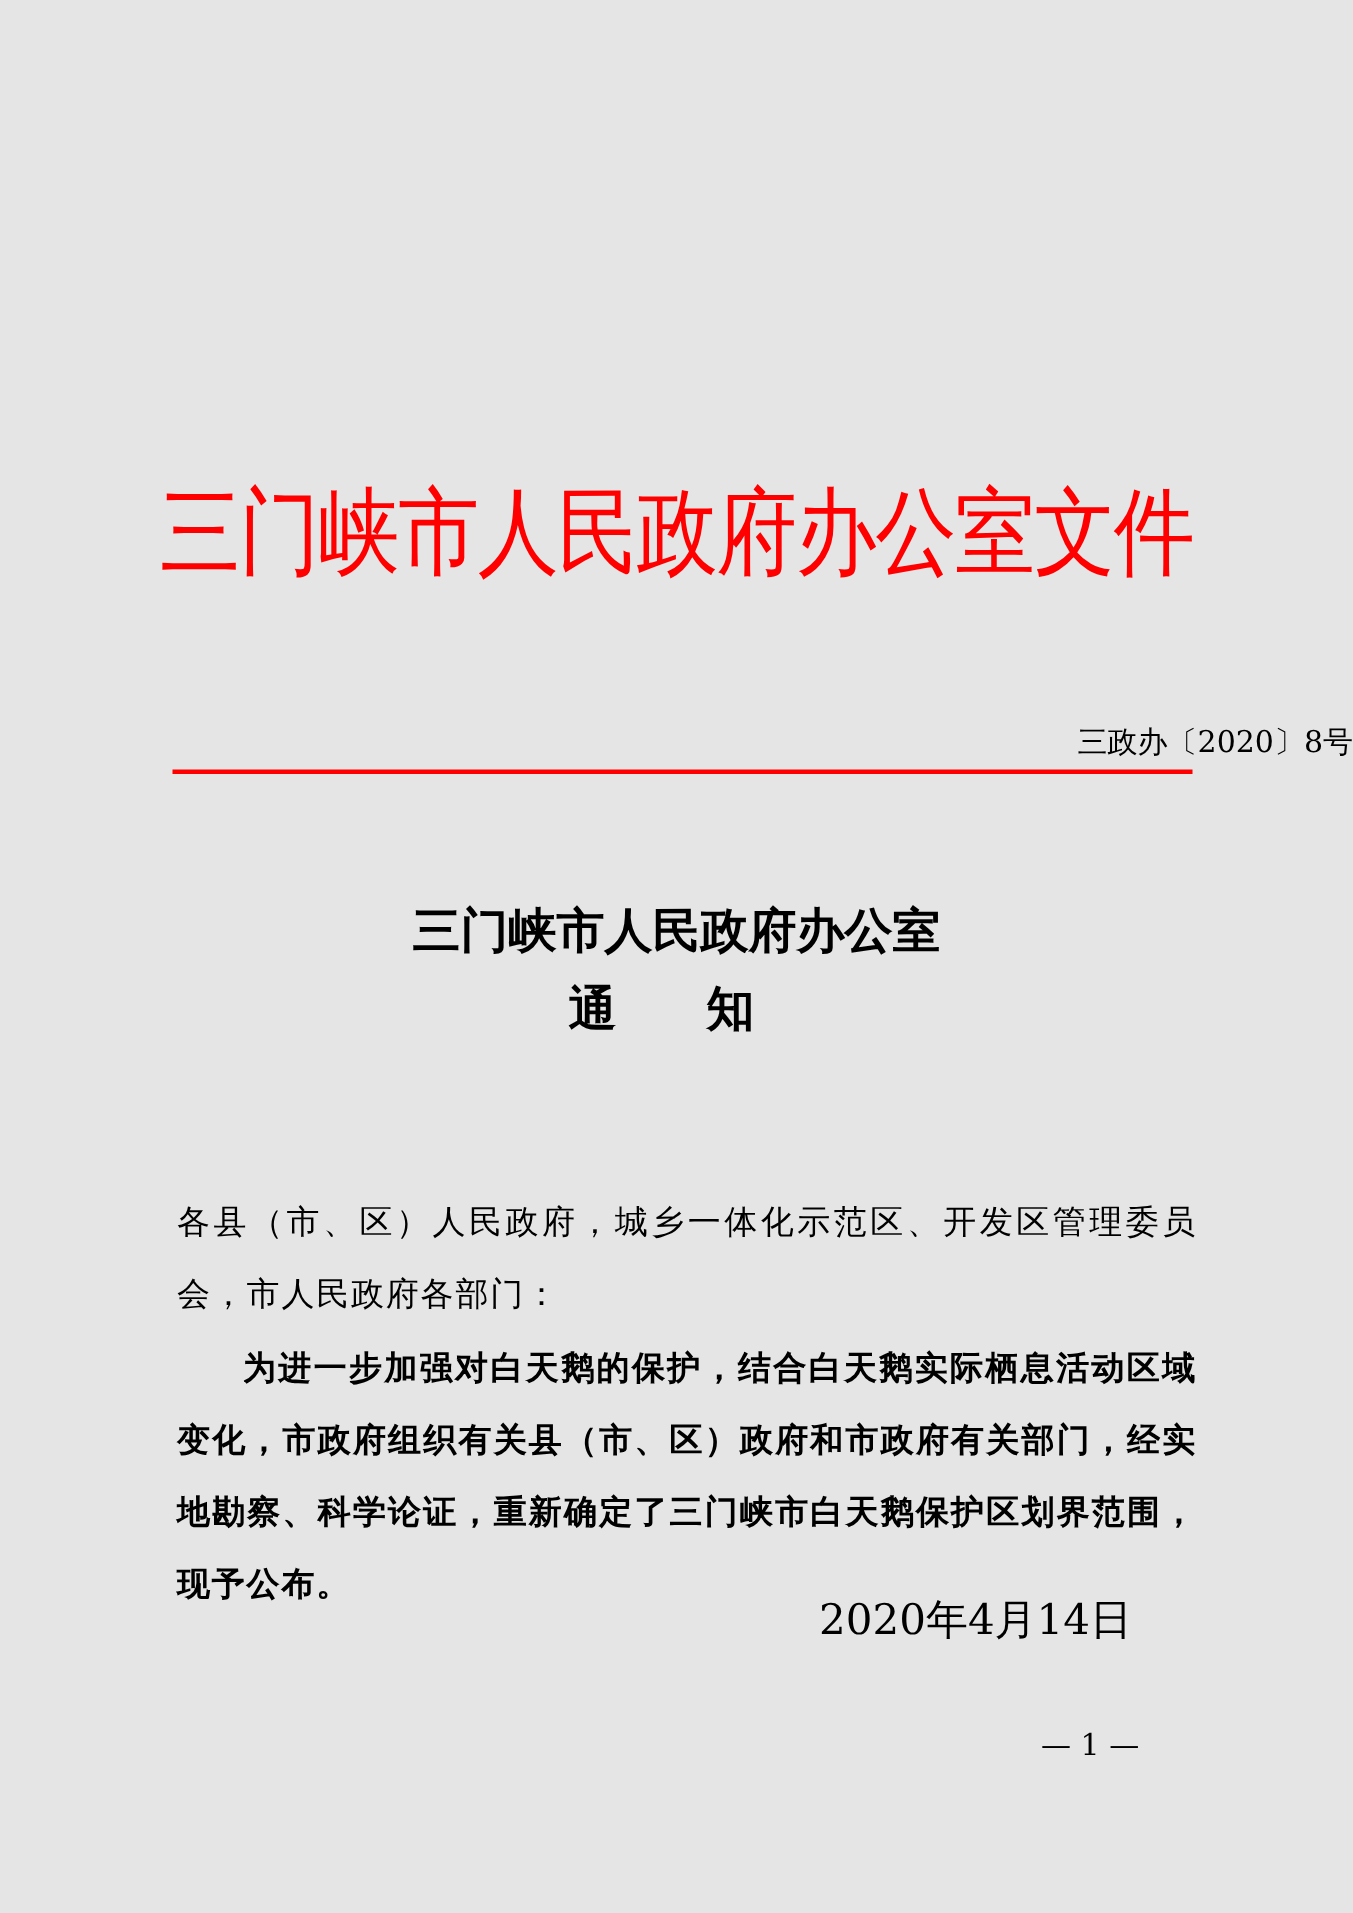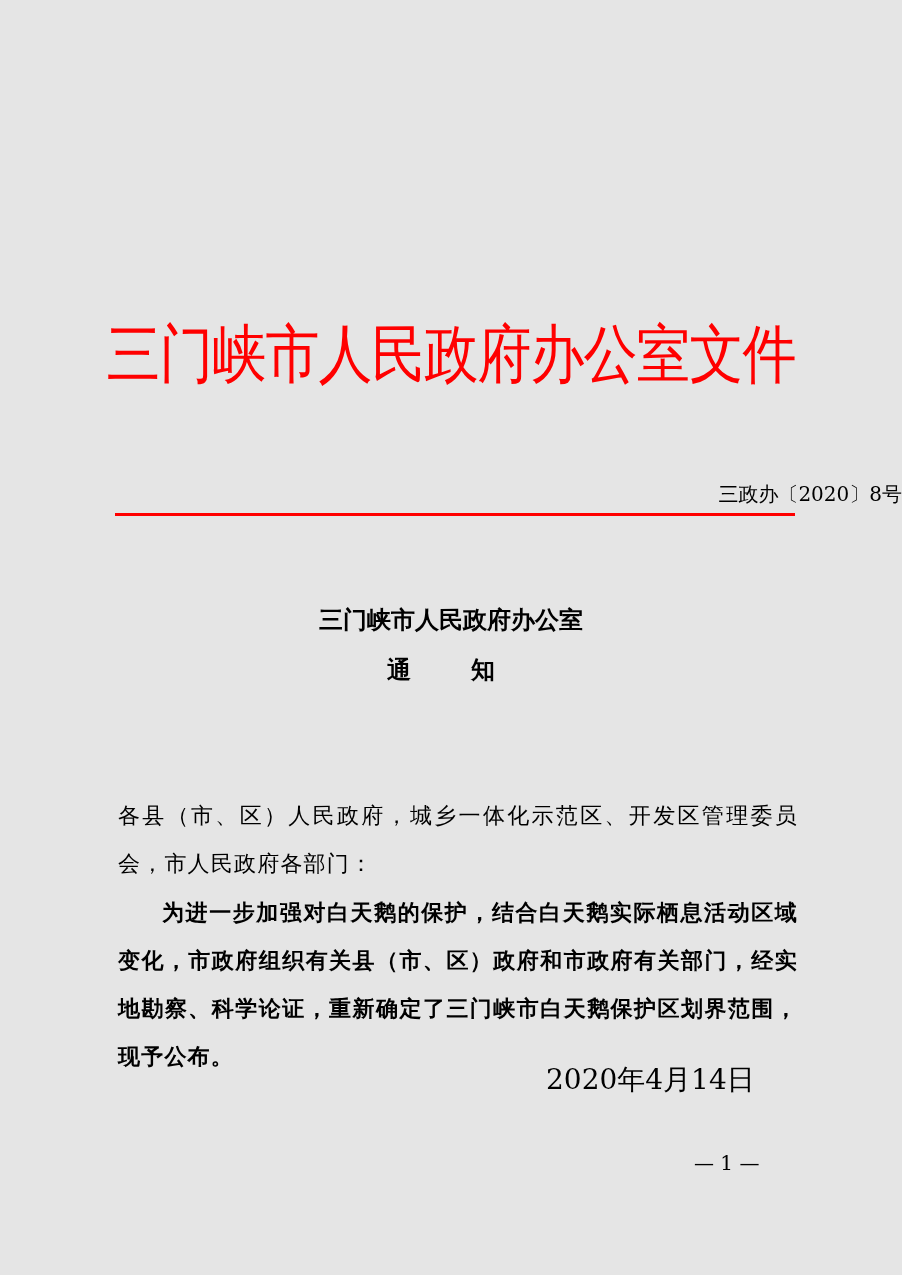--- a/index.html
+++ b/index.html
@@ -55,32 +55,31 @@
       width: 680px;
       height: 3px;
       background: #ff0000;
     }
     .title-block {
       position: absolute;
       left: 0;
       top: 594px;
       width: 902px;
       text-align: center;
-      font-size: 24px;
+      font-size: 32px;
       font-weight: bold;
       line-height: 52px;
     }
     .title-line {
       display: block;
       white-space: nowrap;
     }
     .title-notice {
       letter-spacing: 60px;
       padding-left: 40px;
-      font-family: Liberation Mono, monospace;
     }
     .body-text {
       position: absolute;
       left: 118px;
       top: 792px;
       width: 680px;
       font-size: 22px;
       line-height: 48px;
       letter-spacing: 1.2px;
     }

